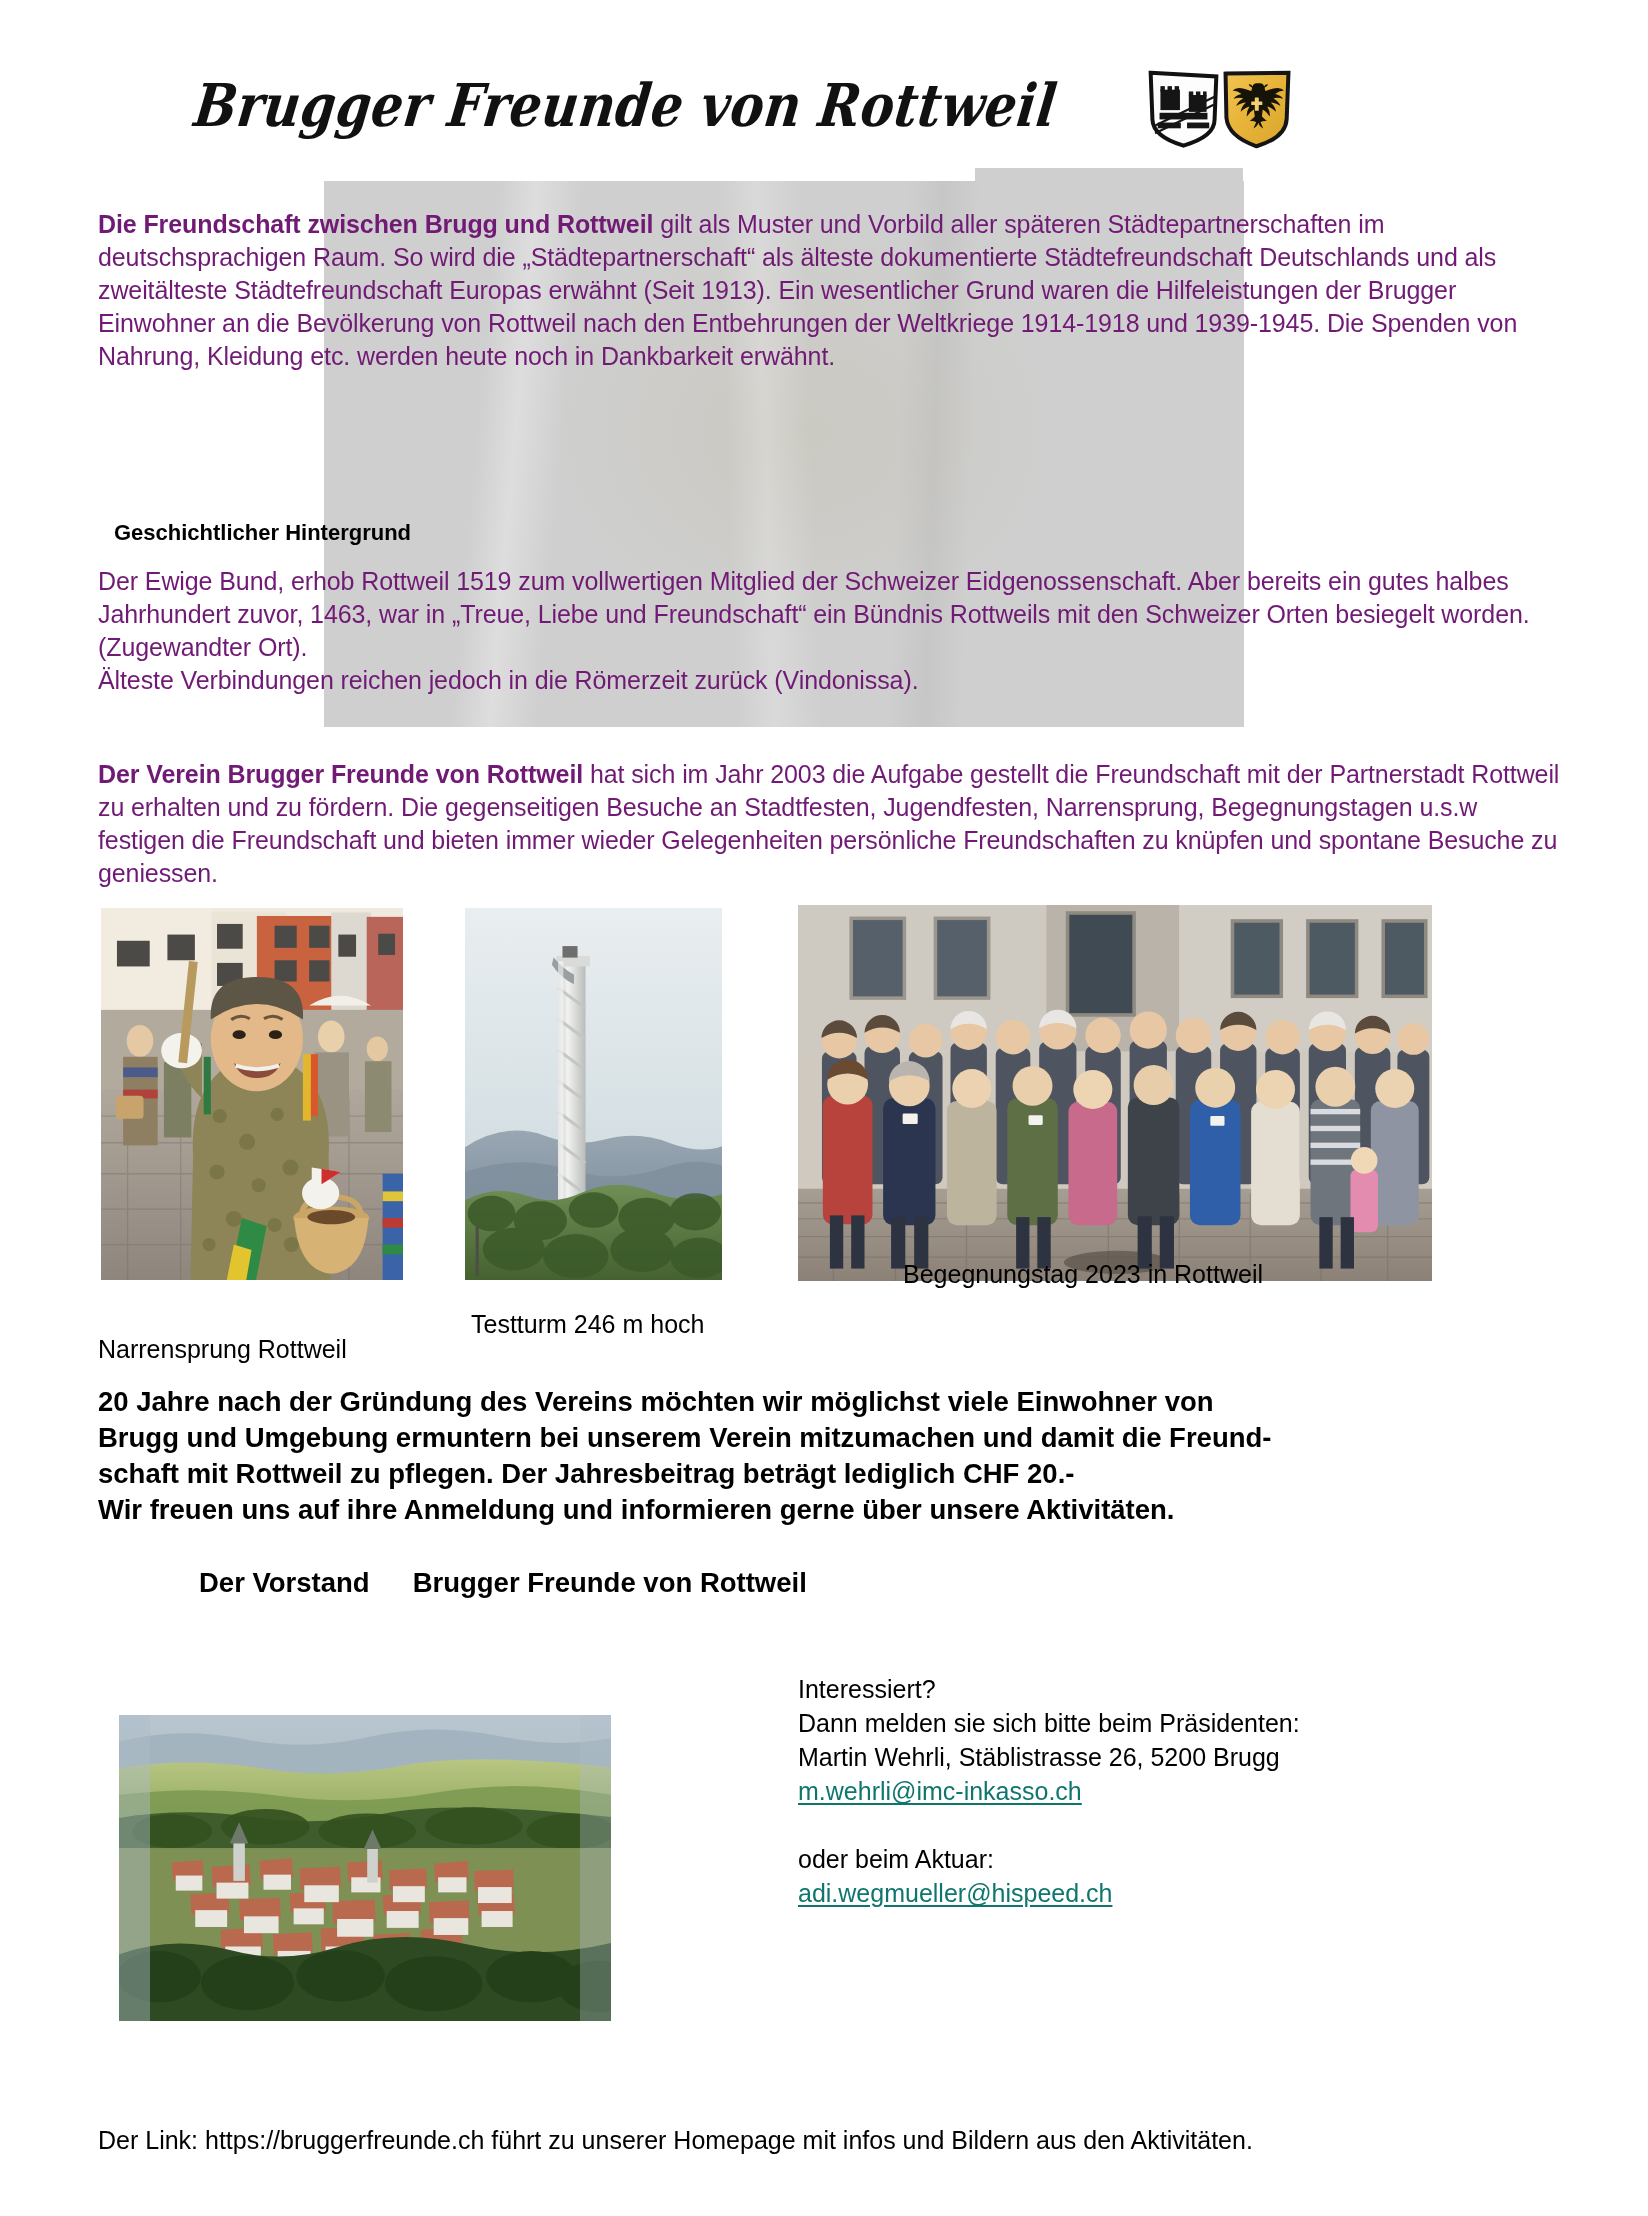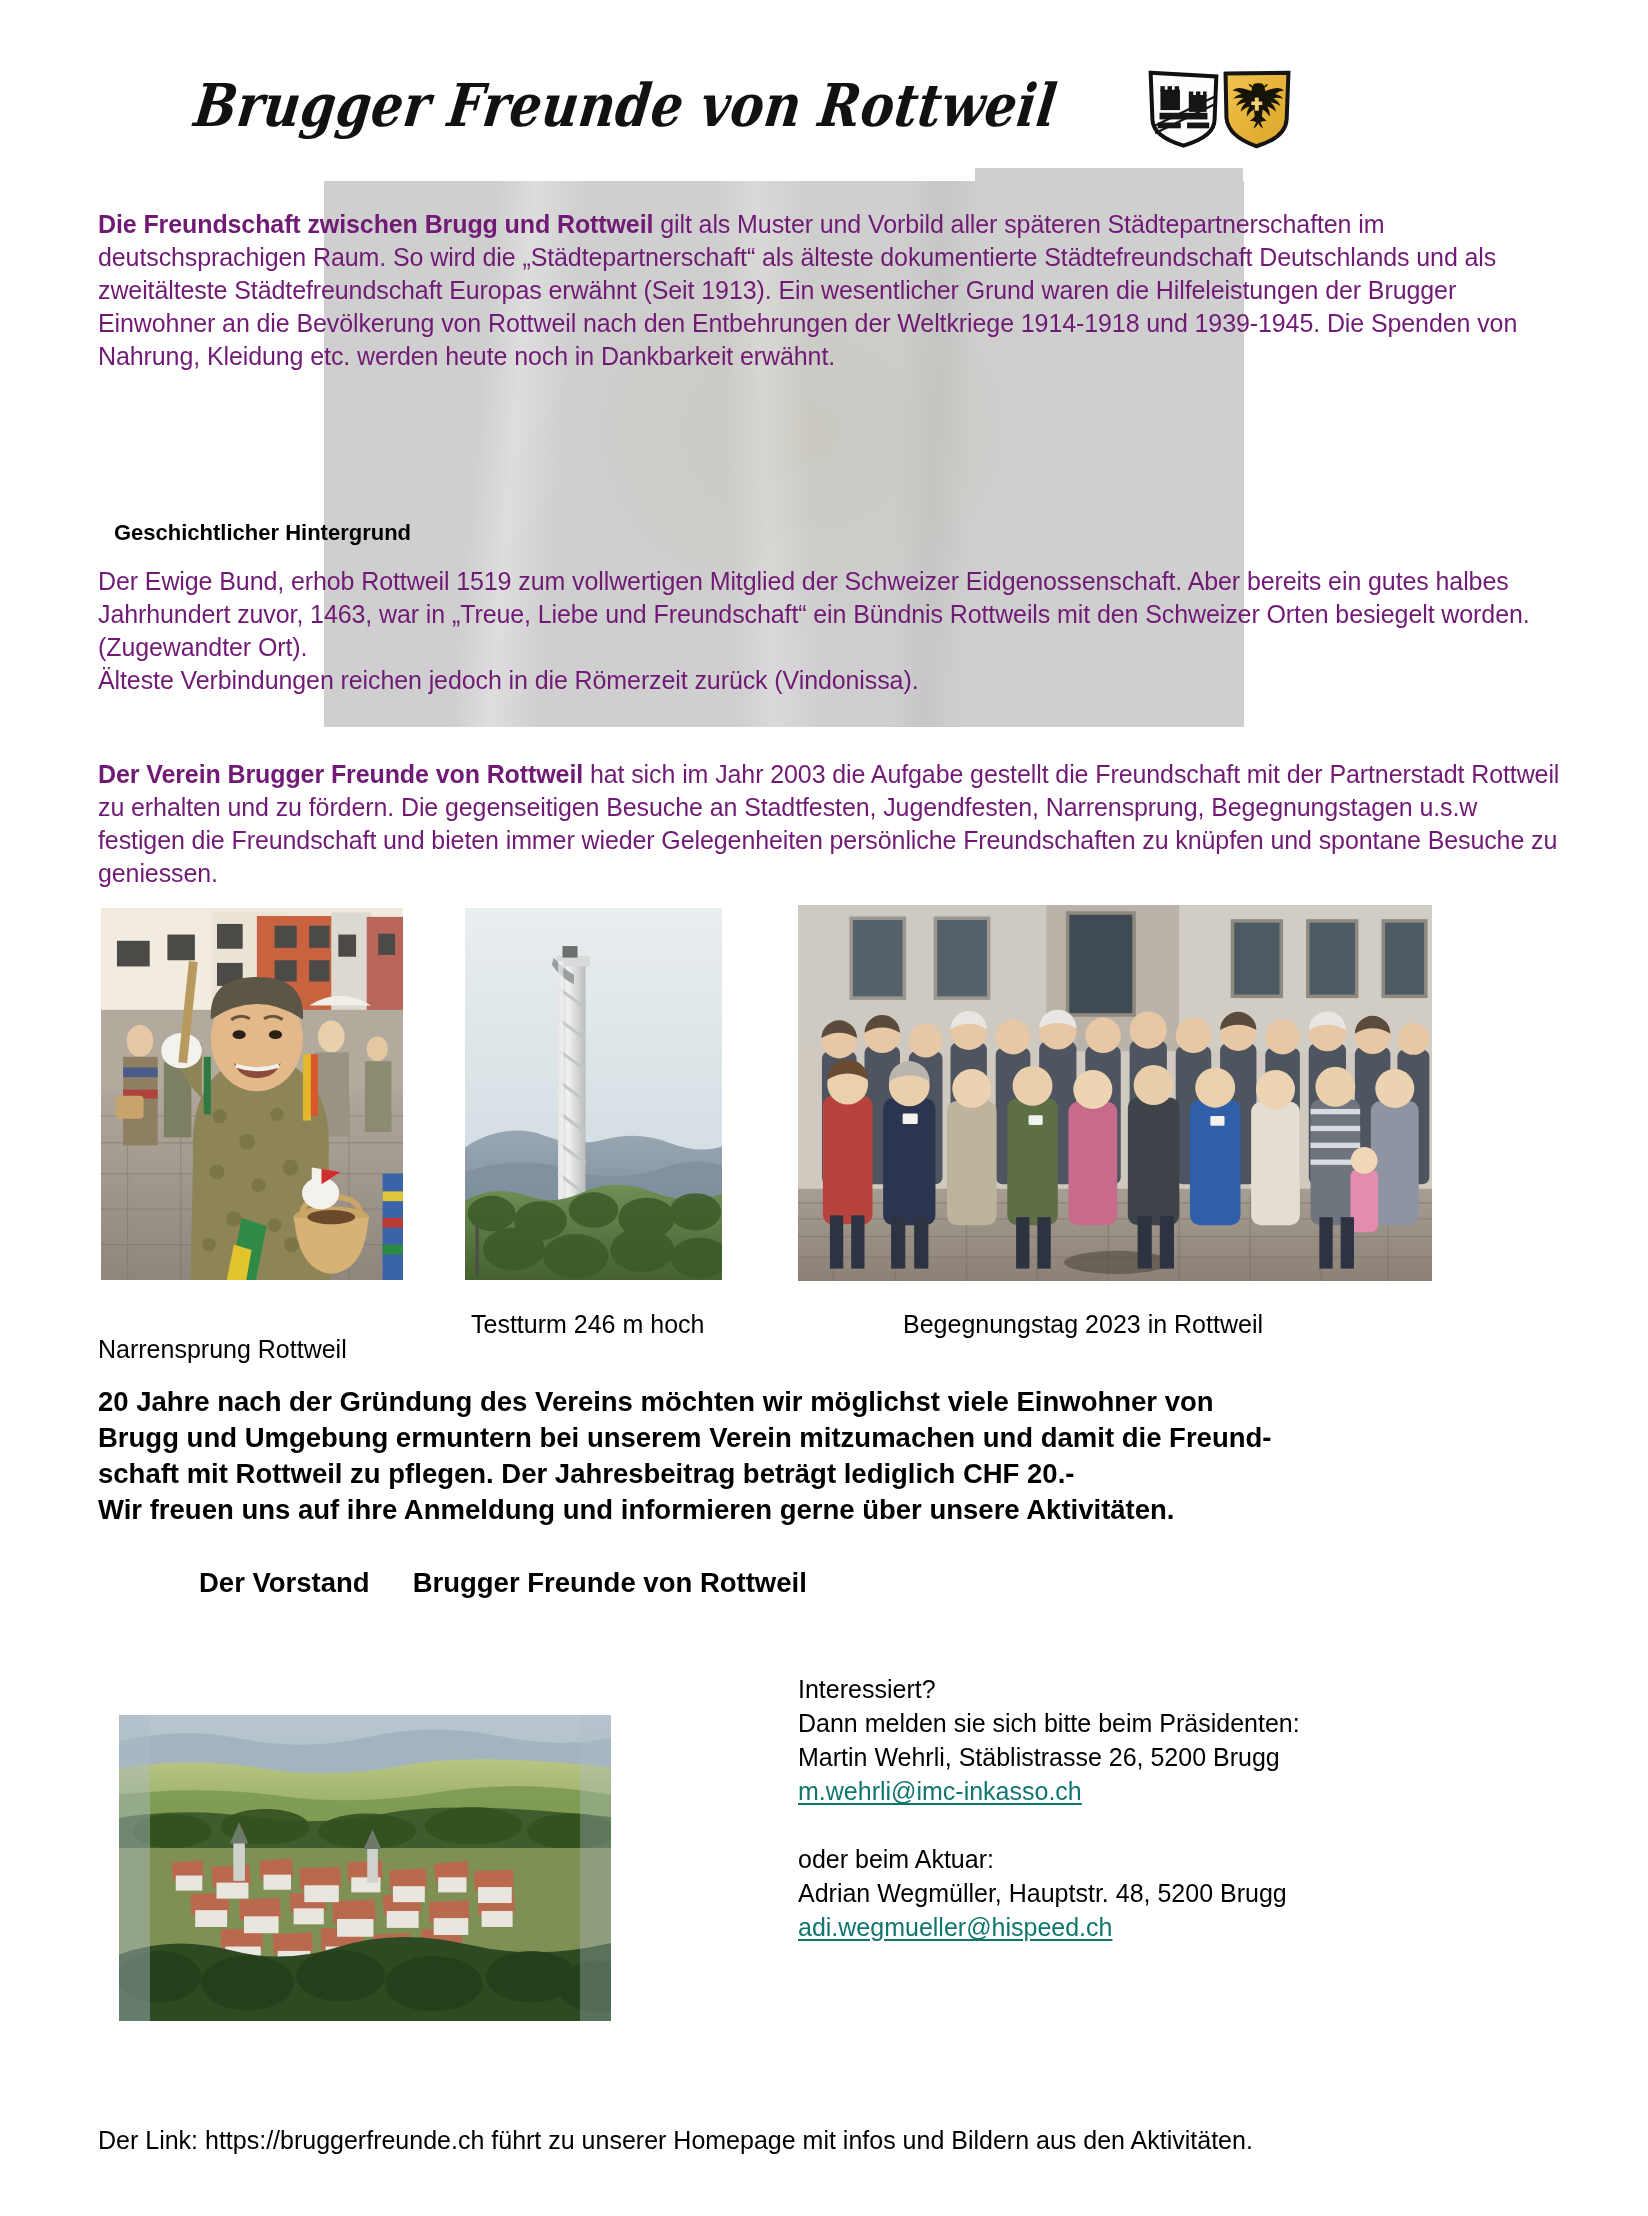--- a/index.html
+++ b/index.html
@@ -453,21 +453,21 @@
       </g>
     </svg>
   </div>
 
   <div class="block" style="left:98px; top:1320px; width:337px;margin-top:14px;">
     <p class="caption">Narrensprung Rottweil</p>
   </div>
   <div class="block" style="left:471px; top:1309px; width:337px;">
     <p class="caption">Testturm 246 m hoch</p>
   </div>
-  <div class="block" style="left:903px; top:1309px; width:576px;">
+  <div class="block" style="left:903px; top:1259px; width:576px;">
     <p class="caption">Begegnungstag 2023 in Rottweil</p>
   </div>
 
   <div class="block" style="left:98px; top:1384px; width:1472px;">
     <p class="appeal">20 Jahre nach der Gründung des Vereins möchten wir möglichst viele Einwohner von</p>
     <p class="appeal">Brugg und Umgebung ermuntern bei unserem Verein mitzumachen und damit die Freund-</p>
     <p class="appeal">schaft mit Rottweil zu pflegen. Der Jahresbeitrag beträgt lediglich CHF 20.-</p>
     <p class="appeal">Wir freuen uns auf ihre Anmeldung und informieren gerne über unsere Aktivitäten.</p>
   </div>
 
@@ -579,21 +579,20 @@
 
   <div class="block" style="left:798px; top:1672px; width:776px;">
     <p class="contact">Interessiert?</p>
     <p class="contact">Dann melden sie sich bitte beim Präsidenten:</p>
     <p class="contact">Martin Wehrli, Stäblistrasse 26, 5200 Brugg</p>
     <p class="contact">
       <a class="mail" href="#">m.wehrli@imc-inkasso.ch</a>
     </p>
     <p class="contact">&nbsp;</p>
     <p class="contact">oder beim Aktuar:</p>
-    <p class="contact">Adrian Wegmüller, Hauptstr. 48, 5200 Brugg</p>
     <p class="contact">
       <a class="mail" href="#">adi.wegmueller@hispeed.ch</a>
     </p>
   </div>
 
   <div class="block" style="left:98px; top:2124px; width:1507px;">
     <p class="footer"><span>Der Link:  </span><span>https://bruggerfreunde.ch</span><span>  führt zu unserer Homepage mit infos und Bildern aus den Aktivitäten.</span></p>
   </div>
 
 </div>

